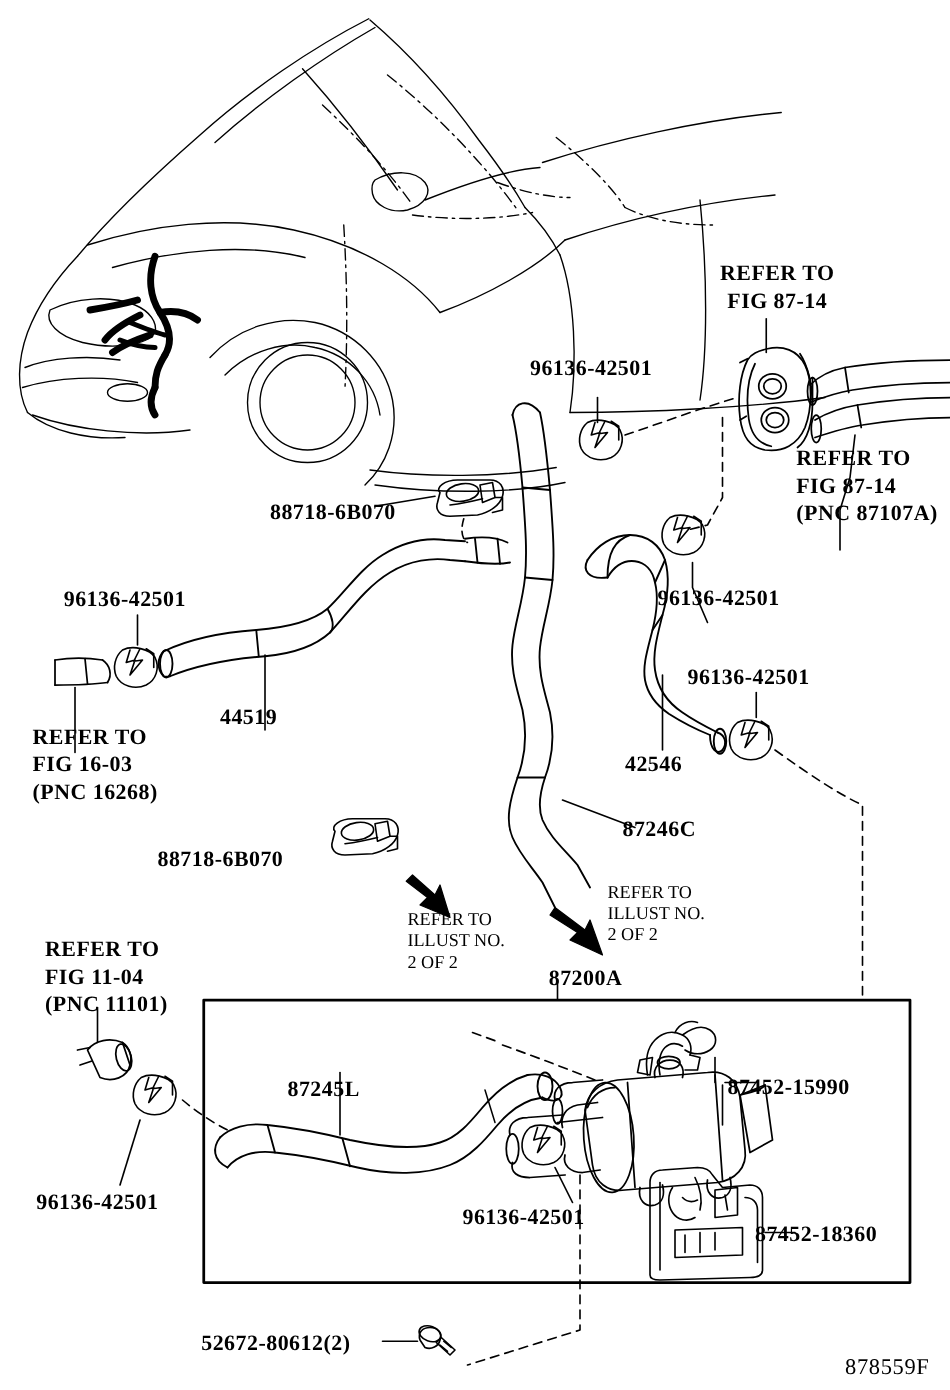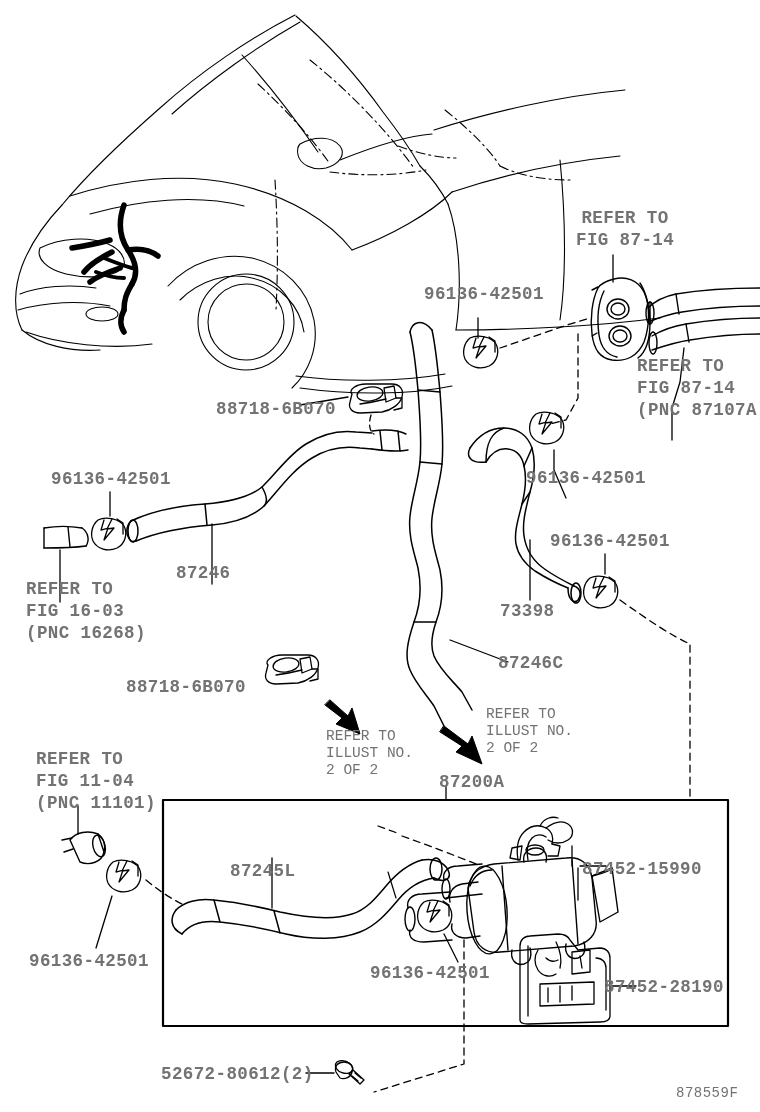--- a/index.html
+++ b/index.html
@@ -1,23 +1,23 @@
 <!DOCTYPE html>
 <html><head>
 <meta charset="utf-8">
 <style>
   html,body{margin:0;padding:0;background:#ffffff;}
   body{width:760px;height:1112px;position:relative;overflow:hidden;
        font-family:"DejaVu Sans Mono","Liberation Mono",monospace;color:#000;}
   #stage{position:absolute;left:0;top:0;width:760px;height:1112px;}
   #stage svg{position:absolute;left:0;top:0;}
-  .lbl{position:absolute;font-family:Liberation Mono, monospace;
-       font-weight:bold;font-size:17.5px;letter-spacing:0.4px;color:#737373;white-space:pre;line-height:22px;}
+  .lbl{position:absolute;font-family:Liberation Serif, serif;
+       font-weight:bold;font-size:17.5px;letter-spacing:0.4px;color:#000000;white-space:pre;line-height:22px;}
   .lbl.illust{font-weight:normal;font-size:14.5px;line-height:17px;letter-spacing:0px;}
-  .lbl.code{font-weight:normal;font-size:14px;letter-spacing:0.5px;}
+  .lbl.code{font-weight:normal;font-size:18px;letter-spacing:0.5px;}
   .lbl.ctr{text-align:center;}
 </style>
 </head>
 <body>
 
 <div id="stage">
 
 <svg width="760" height="1112" viewBox="0 0 760 1112" fill="none">
 
   <g stroke="#000" fill="none" stroke-linecap="round" stroke-linejoin="round">
@@ -372,29 +372,29 @@
 (PNC 87107A)</div>
 
 <div class="lbl" style="left:216px;top:398px;">88718-6B070</div>
 
 <div class="lbl" style="left:51px;top:468px;">96136-42501</div>
 
 <div class="lbl" style="left:26px;top:578px;">REFER TO
 FIG 16-03
 (PNC 16268)</div>
 
-<div class="lbl" style="left:176px;top:562px;">87246</div>
+<div class="lbl" style="left:176px;top:562px;">44519</div>
 
 <div class="lbl" style="left:126px;top:676px;">88718-6B070</div>
 
 <div class="lbl" style="left:526px;top:467px;">96136-42501</div>
 
 <div class="lbl" style="left:550px;top:530px;">96136-42501</div>
 
-<div class="lbl" style="left:500px;top:600px;">73398</div>
+<div class="lbl" style="left:500px;top:600px;">42546</div>
 
 <div class="lbl" style="left:498px;top:652px;">87246C</div>
 
 <div class="lbl illust" style="left:326px;top:728px;">REFER TO
 ILLUST NO.
 2 OF 2</div>
 
 <div class="lbl illust" style="left:486px;top:706px;">REFER TO
 ILLUST NO.
 2 OF 2</div>
@@ -406,19 +406,19 @@
 (PNC 11101)</div>
 
 <div class="lbl" style="left:29px;top:950px;">96136-42501</div>
 
 <div class="lbl" style="left:230px;top:860px;">87245L</div>
 
 <div class="lbl" style="left:370px;top:962px;">96136-42501</div>
 
 <div class="lbl" style="left:582px;top:858px;">87452-15990</div>
 
-<div class="lbl" style="left:604px;top:976px;">87452-28190</div>
+<div class="lbl" style="left:604px;top:976px;">87452-18360</div>
 
 <div class="lbl" style="left:161px;top:1063px;">52672-80612(2)</div>
 
 <div class="lbl code" style="left:676px;top:1082px;">878559F</div>
 
 </div>
 
 </body></html>

